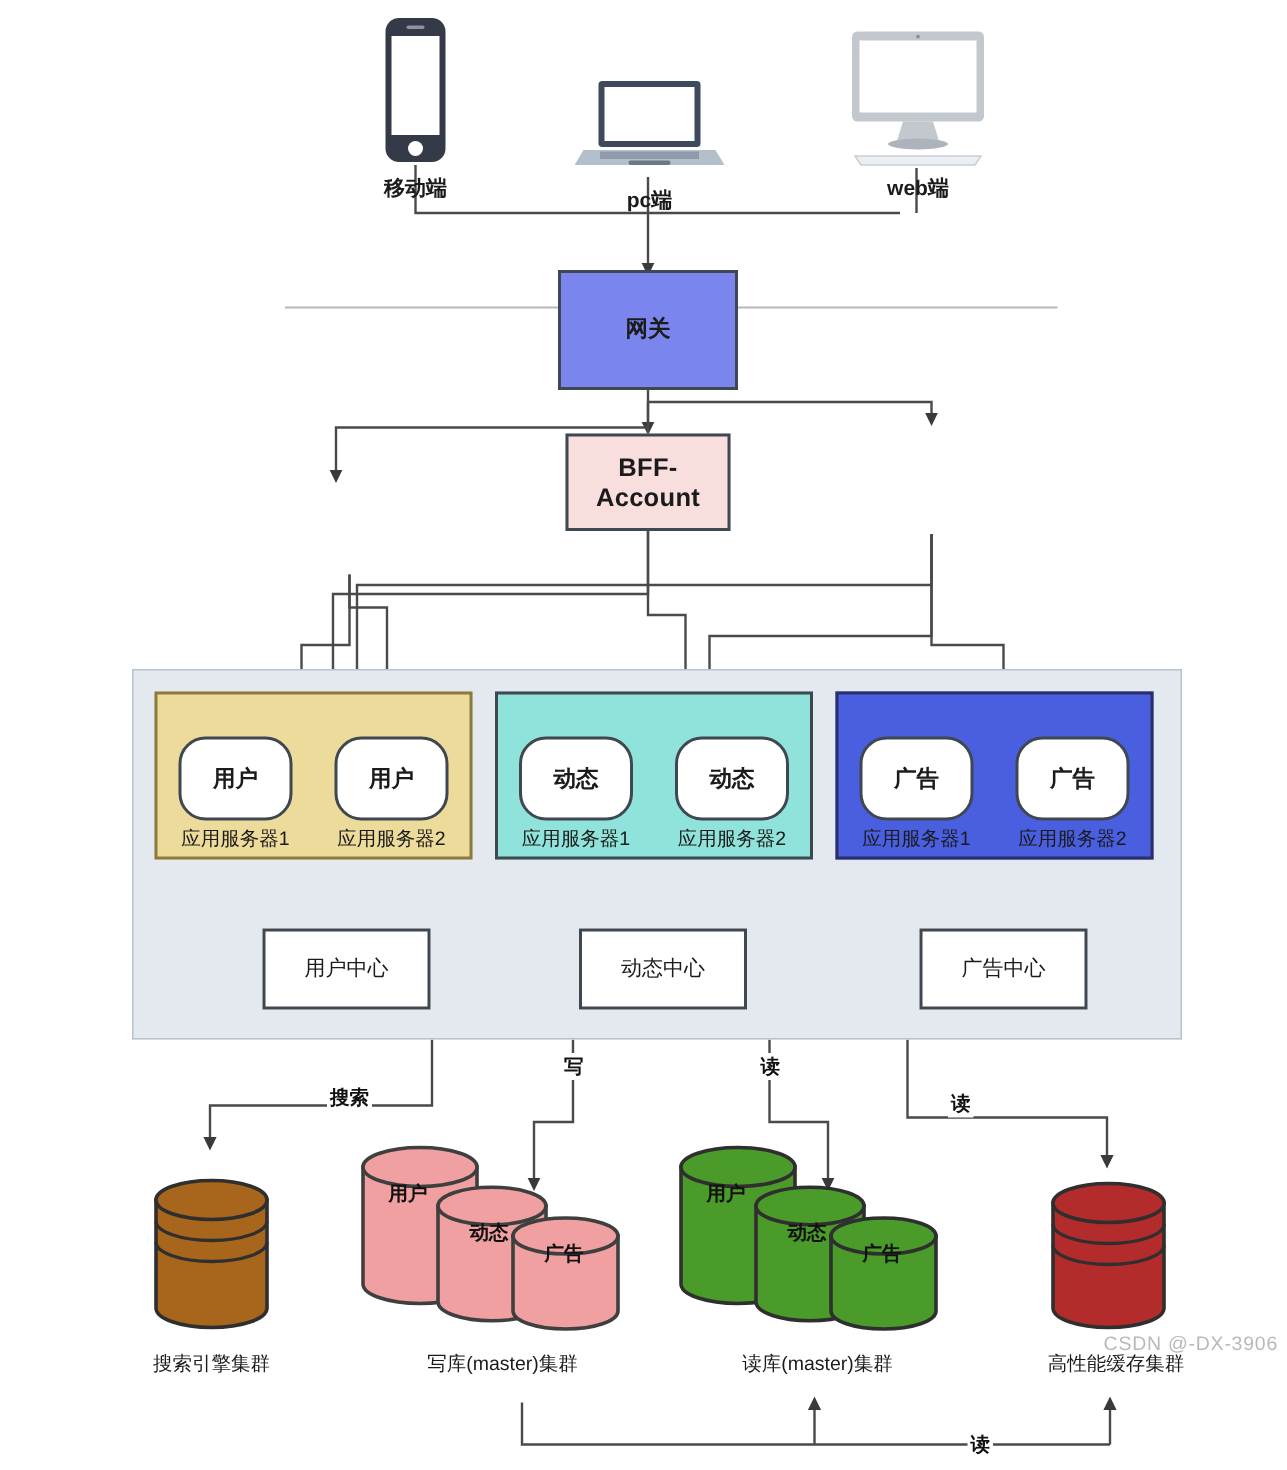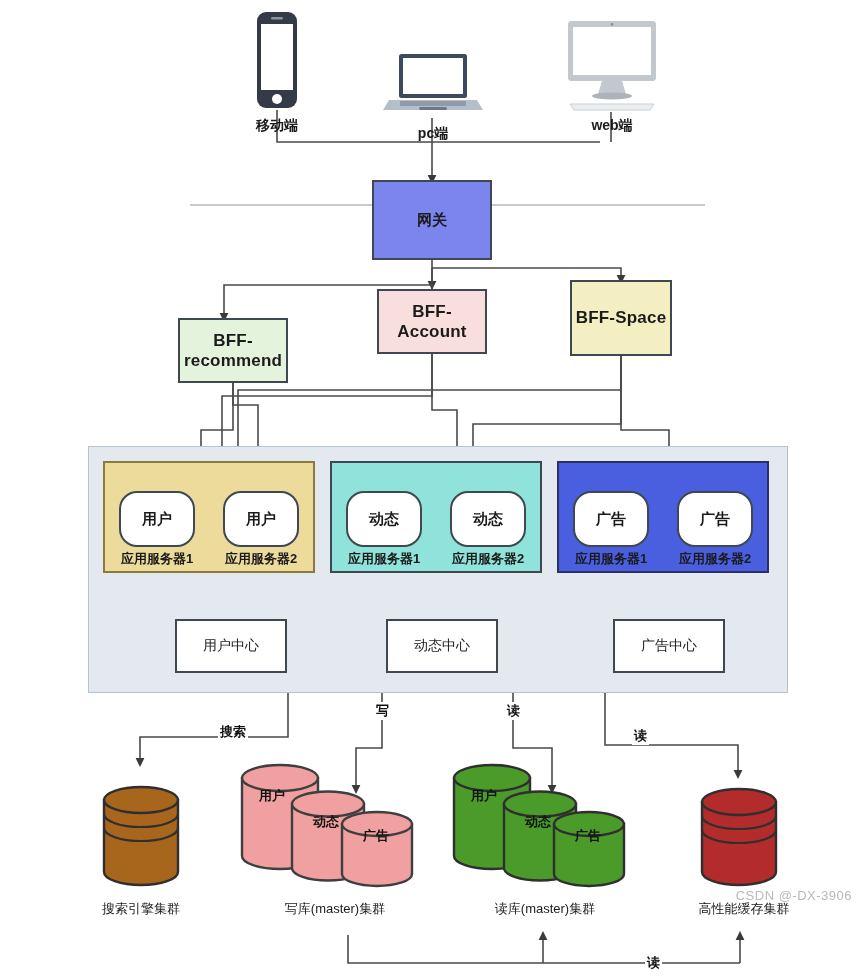--- a/index.html
+++ b/index.html
@@ -15,21 +15,21 @@
   .center-box{background:#fff;font-size:14px;font-weight:normal;}
   .cluster-shell{position:absolute;box-sizing:border-box;background:#e3e9ee;
                  border:1px solid #b9c3cc;}
   .svc-group{position:absolute;box-sizing:border-box;border:2px solid #4a5158;
              display:flex;align-items:flex-end;}
   .svc-col{flex:1;display:flex;flex-direction:column;align-items:center;
            justify-content:flex-end;height:100%;}
   .pod{background:#ffffff;border:2px solid #3f4750;border-radius:18px;
        width:72px;height:52px;display:flex;align-items:center;justify-content:center;
        font-size:15px;font-weight:bold;color:#1b1b1b;margin-bottom:3px;}
-  .svc-label{font-size:13px;font-weight:bold;color:#1b1b1b;margin-bottom:3px;}
+  .svc-label{font-size:13px;font-weight:normal;color:#1b1b1b;margin-bottom:3px;}
   .db-caption{position:absolute;font-size:13px;font-weight:normal;color:#1b1b1b;
               text-align:center;}
   .wire-label{position:absolute;font-size:13px;font-weight:bold;color:#111;
               background:#fff;padding:0 2px;white-space:nowrap;}
   .device{position:absolute;}
   .device-label{position:absolute;font-size:14px;font-weight:bold;color:#1b1b1b;
                 text-align:center;}
   .watermark{position:absolute;right:6px;bottom:4px;font-size:13px;color:#b9b9b9;
              letter-spacing:.5px;}
   .cyl-label{position:absolute;font-size:13px;font-weight:bold;color:#111;}
@@ -110,24 +110,21 @@
       <circle cx="50" cy="4.4" r="1.3" fill="#8a8f97"></circle>
       <path d="M40,61 L60,61 L64,74 L36,74 z" fill="#c3c8cf"></path>
       <ellipse cx="50" cy="76" rx="20" ry="3.6" fill="#adb3bb"></ellipse>
       <path d="M8,84 L92,84 L88,90 L12,90 z" fill="#eceff2" stroke="#c9ced5" stroke-width="1"></path>
     </svg>
   </div>
   <div class="device-label" style="left:572px;top:117px;width:80px;">web端</div>
 
   <div class="node gw" style="left:372px;top:180px;width:120px;height:80px;background:#7b85ee;">网关</div>
 
-  <div class="node bff" style="left:178px;top:318px;width:110px;height:65px;background:#e4f3dc;
-              padding:0 8px;">BFF-recommend</div>
   <div class="node bff" style="left:377px;top:289px;width:110px;height:65px;background:#f9dede;">BFF-Account</div>
-  <div class="node bff" style="left:570px;top:280px;width:102px;height:76px;background:#f3efc2;">BFF-Space</div>
 
   <div class="cluster-shell" style="left:88px;top:446px;width:700px;height:247px;"></div>
 
   <div class="svc-group" style="left:103px;top:461px;width:212px;height:112px;background:#ecdb9a;
               border-color:#8a7a3e;">
     <div class="svc-col">
       <div class="pod">用户</div>
       <div class="svc-label">应用服务器1</div>
     </div>
     <div class="svc-col">

